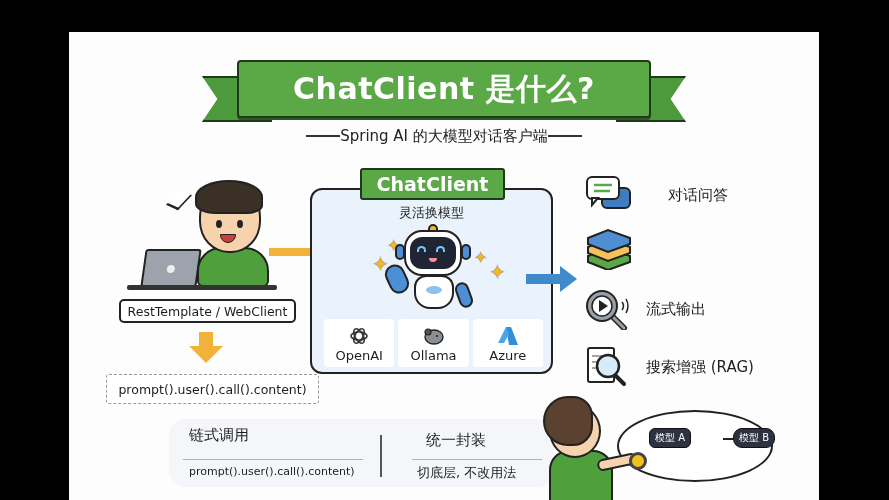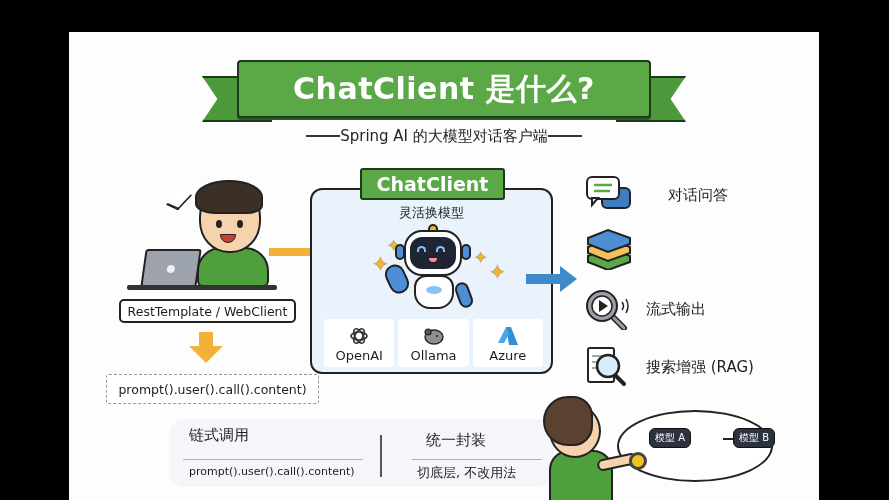--- a/index.html
+++ b/index.html
@@ -230,21 +230,21 @@
     <span class="bp-title" style="left:257px;top:12px;">统一封装</span>
     <div class="bp-rule" style="left:243px;top:40px;width:130px;"></div>
     <span class="bp-value" style="left:248px;top:45px;font-size:13px;">切底层, 不改用法</span>
   </div>
 
   <div class="switch-oval"></div>
   <div class="model-pill" style="left:580px;top:396px;">
     <span>模型 A</span>
   </div>
   <div class="model-link"></div>
-  <div class="model-pill" style="left:664px;top:396px;">
+  <div class="model-pill" style="left:664px;top:396px;border-radius:9px;">
     <span>模型 B</span>
   </div>
 
   <div class="kid2-body"></div>
   <div class="kid2-head"></div>
   <div class="kid2-hair"></div>
   <div class="kid2-arm"></div>
   <div class="big-button"></div>
 </div>
 

